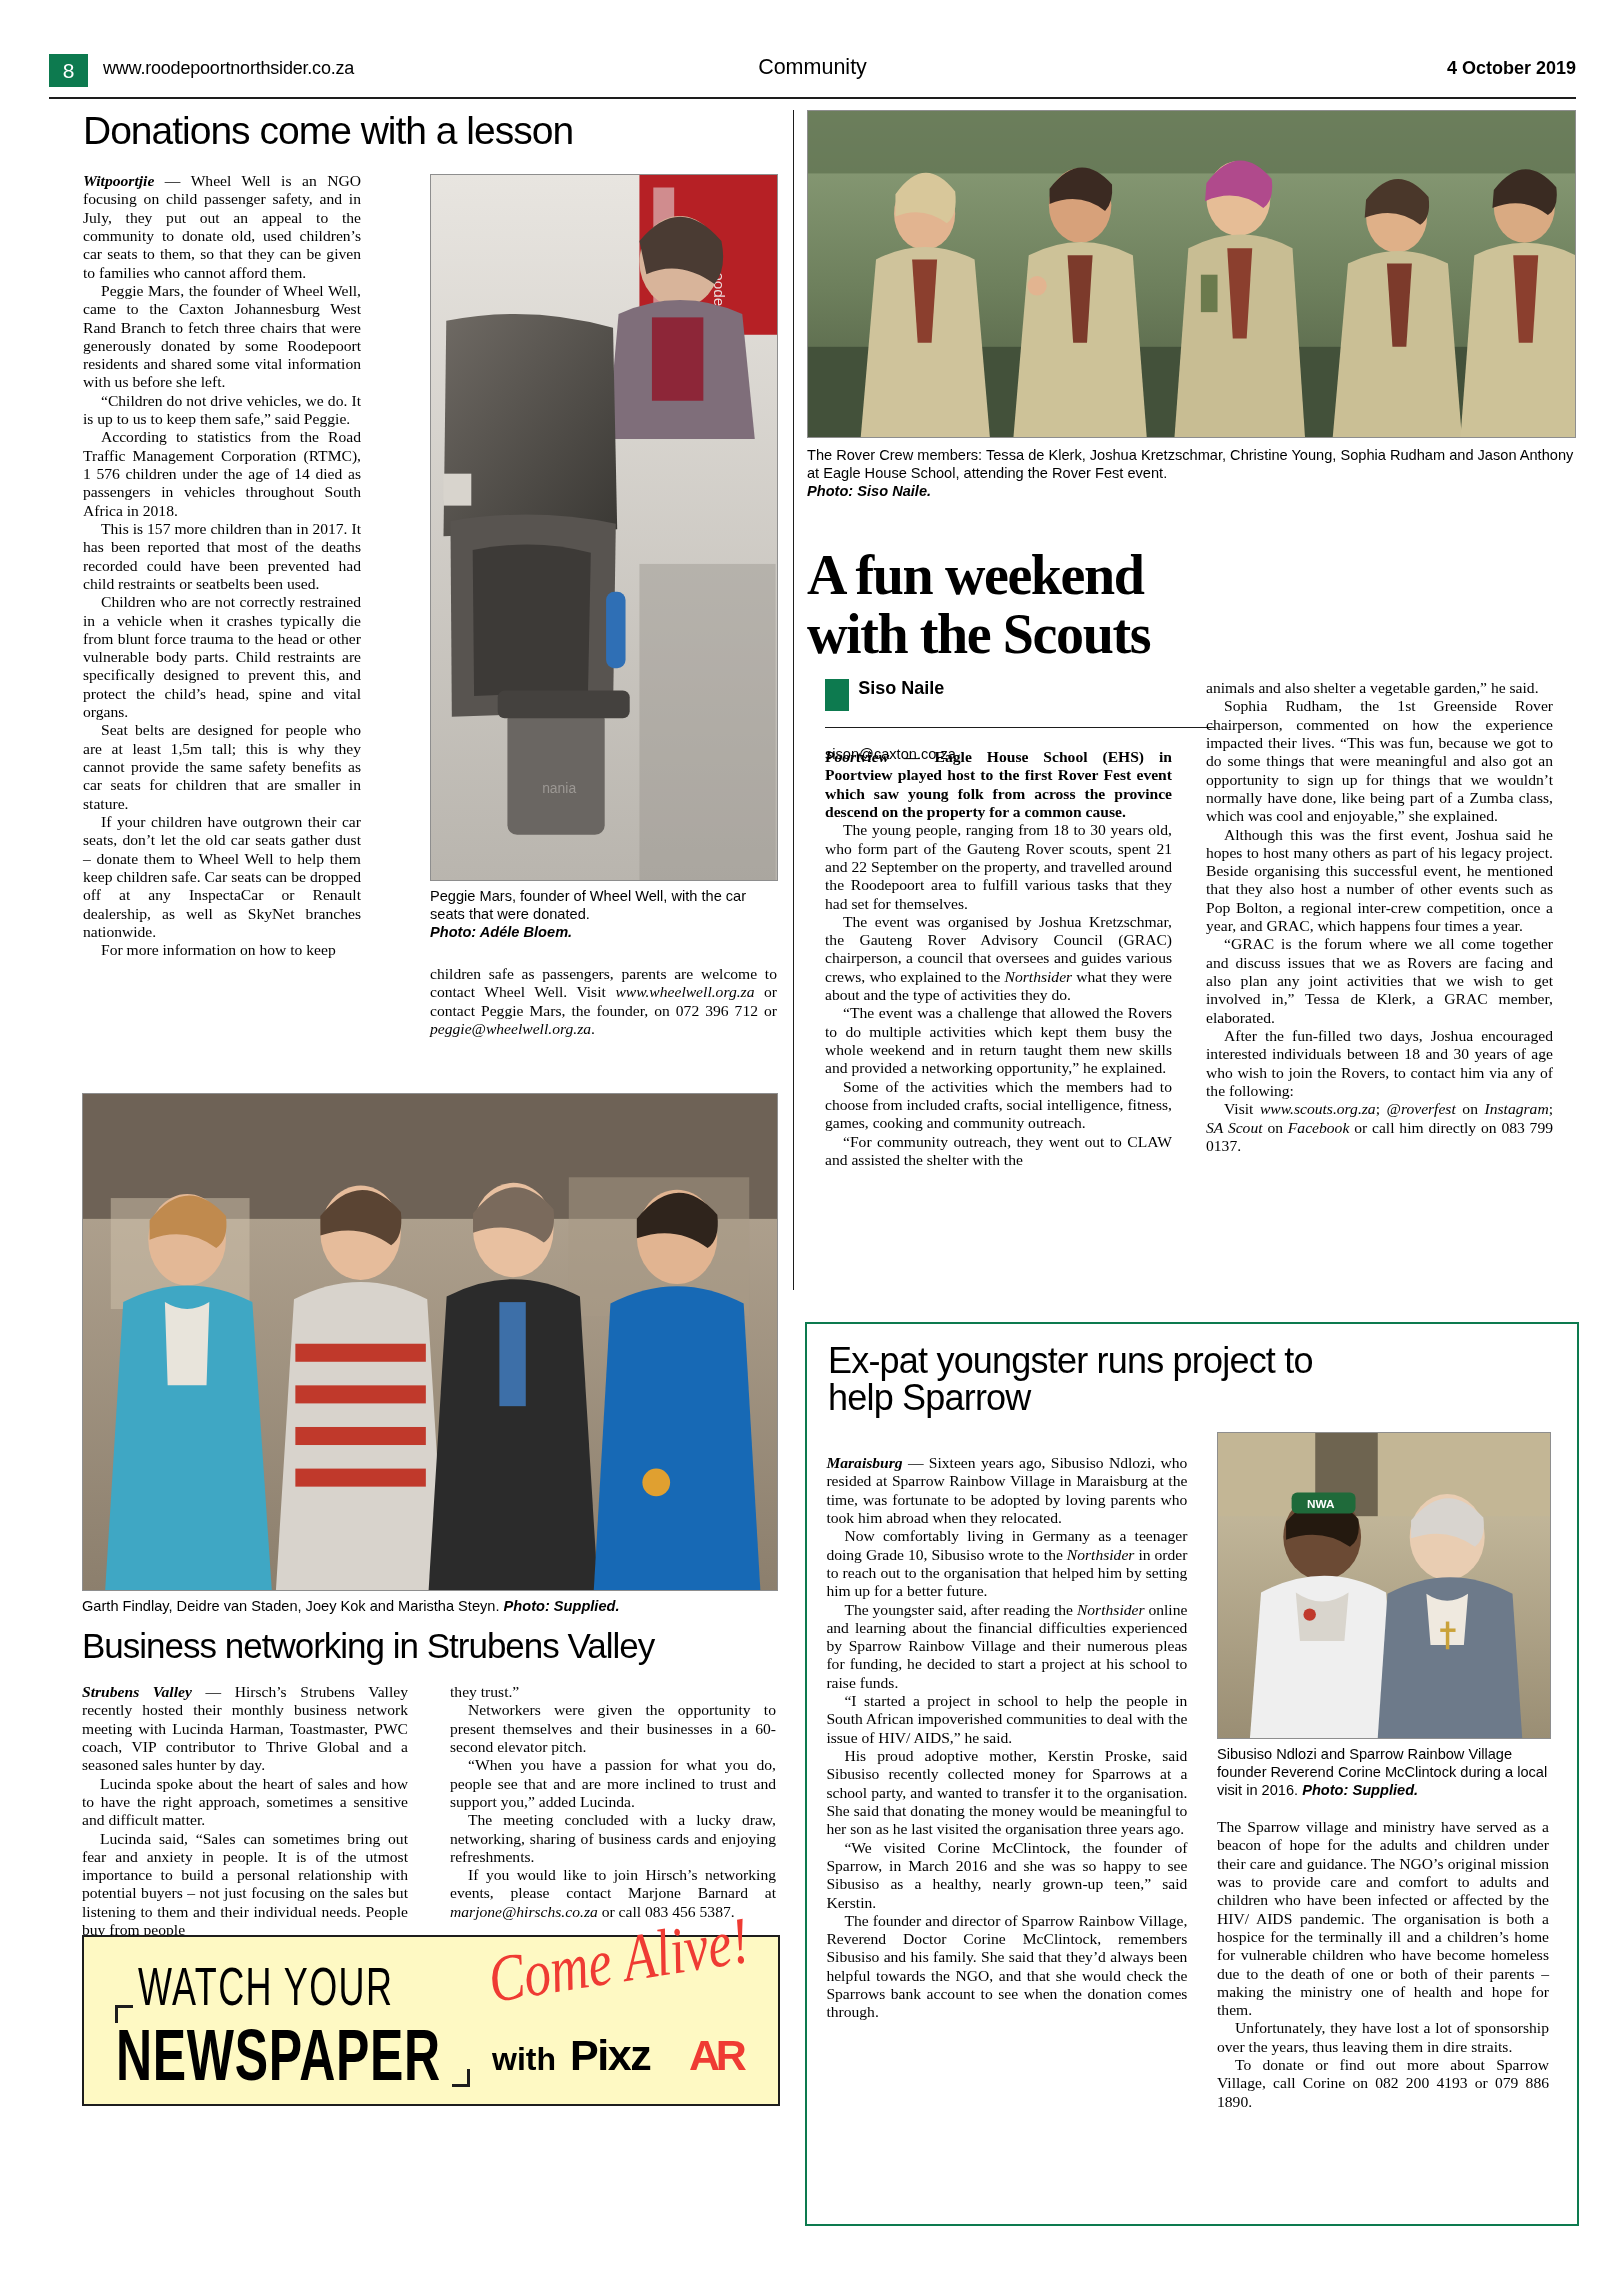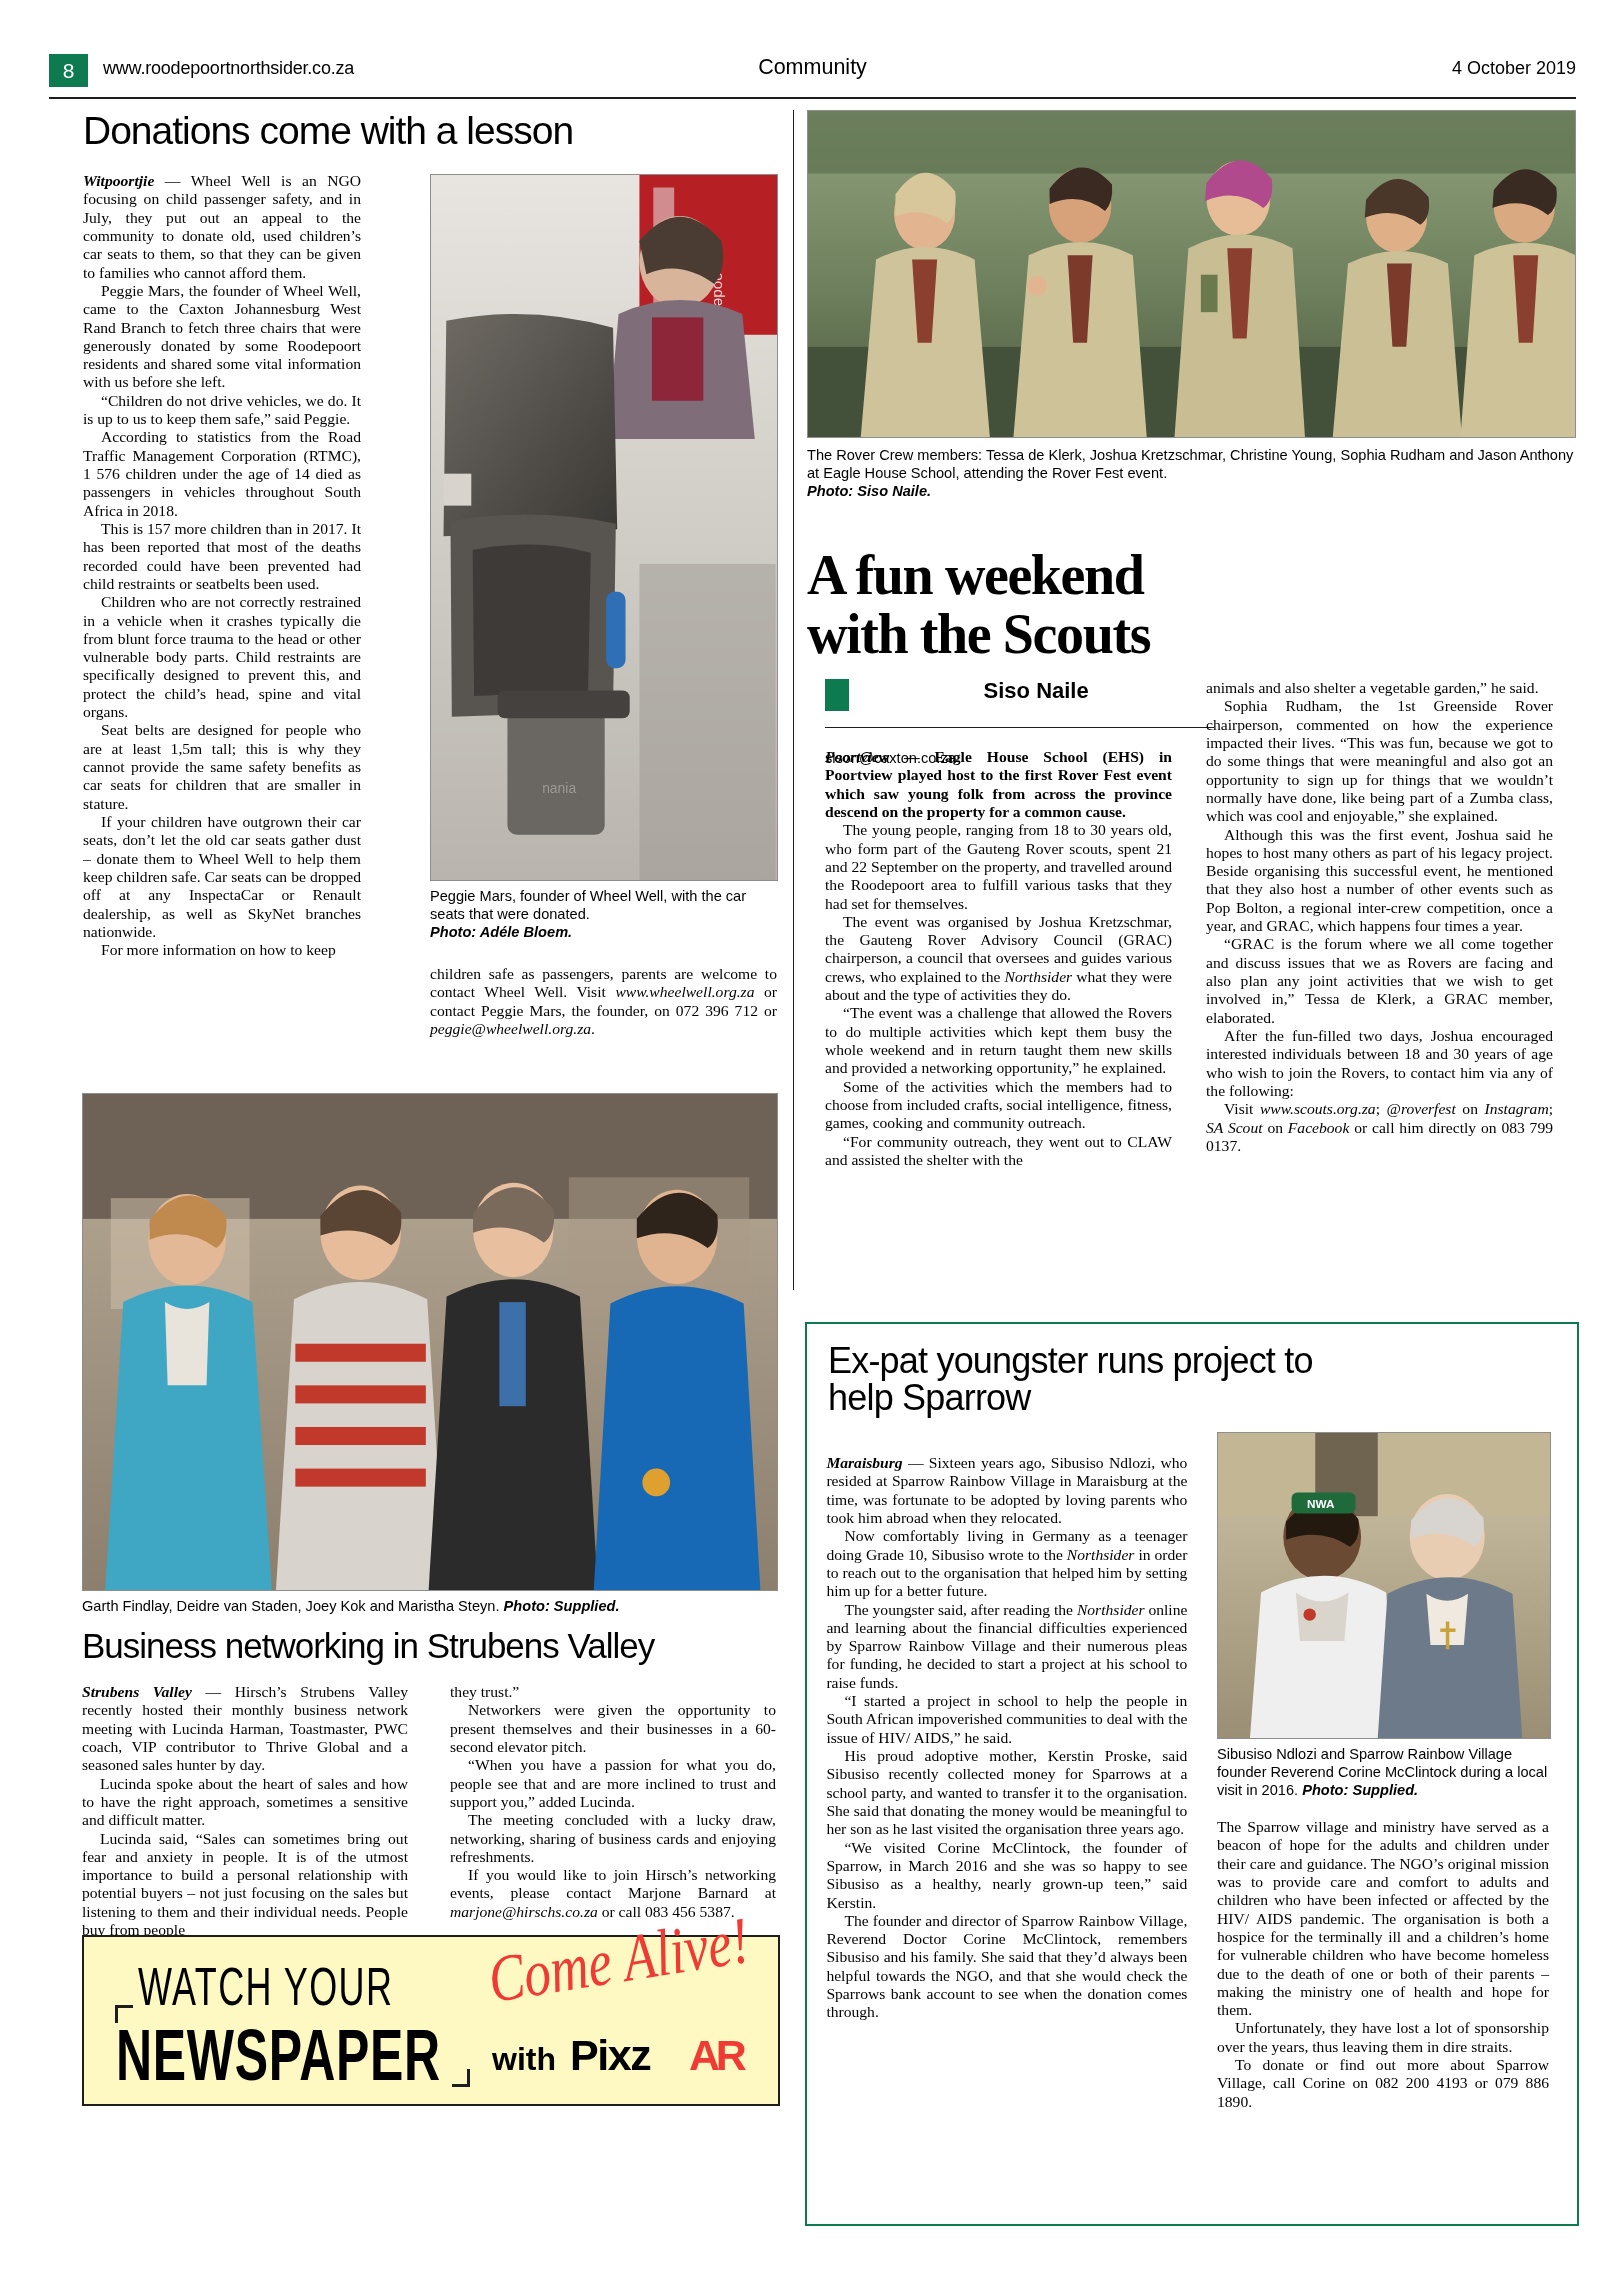--- a/index.html
+++ b/index.html
@@ -6,21 +6,21 @@
   body{width:1624px;height:2295px;font-family:"Liberation Serif",serif;color:#000;position:relative;overflow:hidden;}
   .page{position:absolute;inset:0;padding:0;}
 
   
   .masthead{position:absolute;left:49px;top:54px;width:1527px;height:40px;}
   .pagenum{position:absolute;left:0;top:0;width:39px;height:33px;background:#0d7a4f;color:#fff;
            font-family:"Liberation Sans",sans-serif;font-size:21px;font-weight:400;
            display:flex;align-items:center;justify-content:center;letter-spacing:0;}
   .site-url{position:absolute;left:54px;top:4.2px;font-family:"Liberation Sans",sans-serif;font-size:18px;letter-spacing:-0.2px;}
   .section-name{position:absolute;left:0;right:0;top:1.4px;text-align:center;font-family:"Liberation Sans",sans-serif;font-size:21.5px;}
-  .issue-date{position:absolute;right:0;top:4.2px;font-family:"Liberation Sans",sans-serif;font-size:18px;font-weight:normal;margin-left:38px;}
+  .issue-date{position:absolute;right:0;top:4.2px;font-family:"Liberation Sans",sans-serif;font-size:18px;font-weight:bold;margin-left:38px;}
   .rule-top{position:absolute;left:49px;top:97px;width:1527px;height:2.1px;background:#1d1d1d;}
 
   
   .hl-sans{font-family:"Liberation Sans",sans-serif;font-weight:400;letter-spacing:-1px;line-height:1.0;}
   .body-serif{font-family:"Liberation Serif",serif;font-size:15.6px;line-height:1.175;text-align:justify;}
   .body-serif p{margin:0;text-indent:18px;}
   .body-serif p.first{text-indent:0;}
   .cap{font-family:"Liberation Sans",sans-serif;font-size:14.6px;line-height:1.22;}
   .cap b{font-style:italic;font-weight:bold;}
   .photo{background:#c9c9c9;border:0.7px solid #8e8e8e;overflow:hidden;position:relative;}
@@ -36,21 +36,21 @@
 
   
   .vrule{position:absolute;background:#1d1d1d;}
 
   
   #scouts-photo{position:absolute;left:807px;top:110px;width:767px;height:326px;}
   #scouts-cap{position:absolute;left:807px;top:447px;width:767px;}
   #scouts-head{position:absolute;left:807px;top:514px;width:767px;font-size:56px;letter-spacing:-1.4px;margin-top:32px;}
   #byline{position:absolute;left:825px;top:679px;width:389px;}
   .byline-swatch{width:23.6px;height:32px;background:#0d7a4f;float:left;margin-right:9.7px;}
-  .byline-name{font-family:"Liberation Sans",sans-serif;font-weight:bold;font-size:22px;line-height:1.05;text-align:center;}
+  .byline-name{font-family:"Liberation Sans",sans-serif;font-weight:bold;font-size:18px;line-height:1.05;}
   .byline-mail{font-family:"Liberation Sans",sans-serif;font-size:14.6px;line-height:1.15;margin-top:48px;}
   #byline-rule{position:absolute;left:825px;top:727px;width:389px;height:1.4px;background:#1d1d1d;}
   #scouts-c1{position:absolute;left:825px;top:748px;width:347px;}
   #scouts-c2{position:absolute;left:1206px;top:679px;width:347px;}
 
   
   #biz-photo{position:absolute;left:82px;top:1093px;width:694px;height:496px;}
   #biz-cap{position:absolute;left:82px;top:1598px;width:694px;}
   #biz-head{position:absolute;left:82px;top:1628px;width:701px;font-size:35px;}
   #biz-c1{position:absolute;left:82px;top:1683px;width:326px;}

